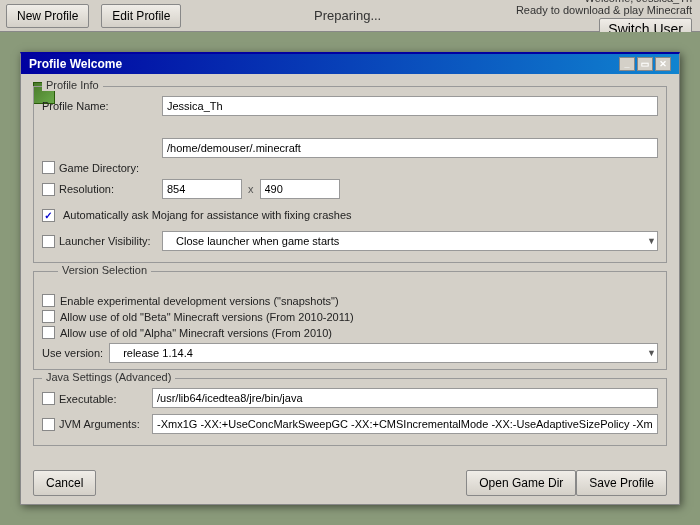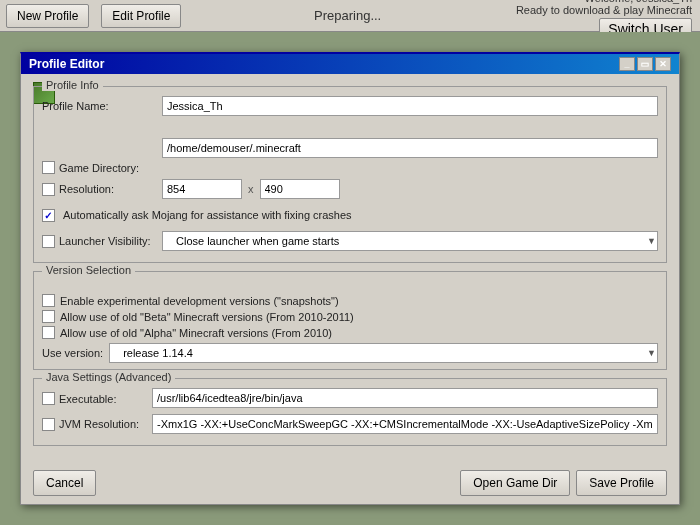--- a/index.html
+++ b/index.html
@@ -223,21 +223,21 @@
     
     .version-section {
       border: 1px solid #999;
       margin-bottom: 8px;
       padding: 4px 8px 6px;
       position: relative;
     }
     .version-label {
       position: absolute;
       top: -8px;
-      left: 8px;
+      left: 24px;
       background: #d4d0c8;
       padding: 0 4px;
       font-size: 11px;
       color: #333;
       text-align: right;
     }
 
     
     .cb-row {
       display: flex;
@@ -280,21 +280,20 @@
 
     
     .dialog-footer {
       display: flex;
       justify-content: space-between;
       align-items: center;
       padding: 6px 12px 8px;
     }
     .footer-right {
       display: flex;
-      gap: 6px;
     }
     .footer-btn {
       background: linear-gradient(to bottom, #f0ede8, #d4d0c8);
       border: 1px solid #888;
       border-radius: 2px;
       padding: 4px 12px;
       font-size: 12px;
       cursor: pointer;
       height: 26px;
     }
@@ -314,21 +313,21 @@
     <span>Welcome, Jessica_Th</span>
     <span>Ready to download &amp; play Minecraft</span>
     <button class="switch-user-btn">Switch User</button>
   </div>
 </div>
 
 <div class="main-area">
 
   <div class="dialog">
     <div class="dialog-title-bar">
-      <span>Profile Editor</span>
+      <span>Profile Welcome</span>
       <div class="dialog-title-controls">
         <div class="title-ctrl-btn">_</div>
         <div class="title-ctrl-btn">▭</div>
         <div class="title-ctrl-btn">✕</div>
       </div>
     </div>
 
     <div class="dialog-body">
 
       <div style="position:relative; margin-bottom:4px; padding-left:32px;">
@@ -422,21 +421,21 @@
             <div style="display:flex; align-items:flex-end; width:110px; flex-shrink:0; gap:4px;">
               <div class="checkbox-custom"></div>
               <span class="form-label" style="width:auto;">Executable:</span>
             </div>
             <input class="form-input" type="text" value="/usr/lib64/icedtea8/jre/bin/java" style="">
           </div>
 
           <div class="form-row">
             <div style="display:flex; align-items:center; width:110px; flex-shrink:0; gap:4px;">
               <div class="checkbox-custom"></div>
-              <span class="form-label" style="width:auto;">JVM Resolution:</span>
+              <span class="form-label" style="width:auto;">JVM Arguments:</span>
             </div>
             <input class="form-input" type="text" value="-Xmx1G -XX:+UseConcMarkSweepGC -XX:+CMSIncrementalMode -XX:-UseAdaptiveSizePolicy -Xmn128M" style="">
           </div>
         </div>
       </div>
 
     </div>
 
     <div class="dialog-footer">
       <button class="footer-btn">Cancel</button>

